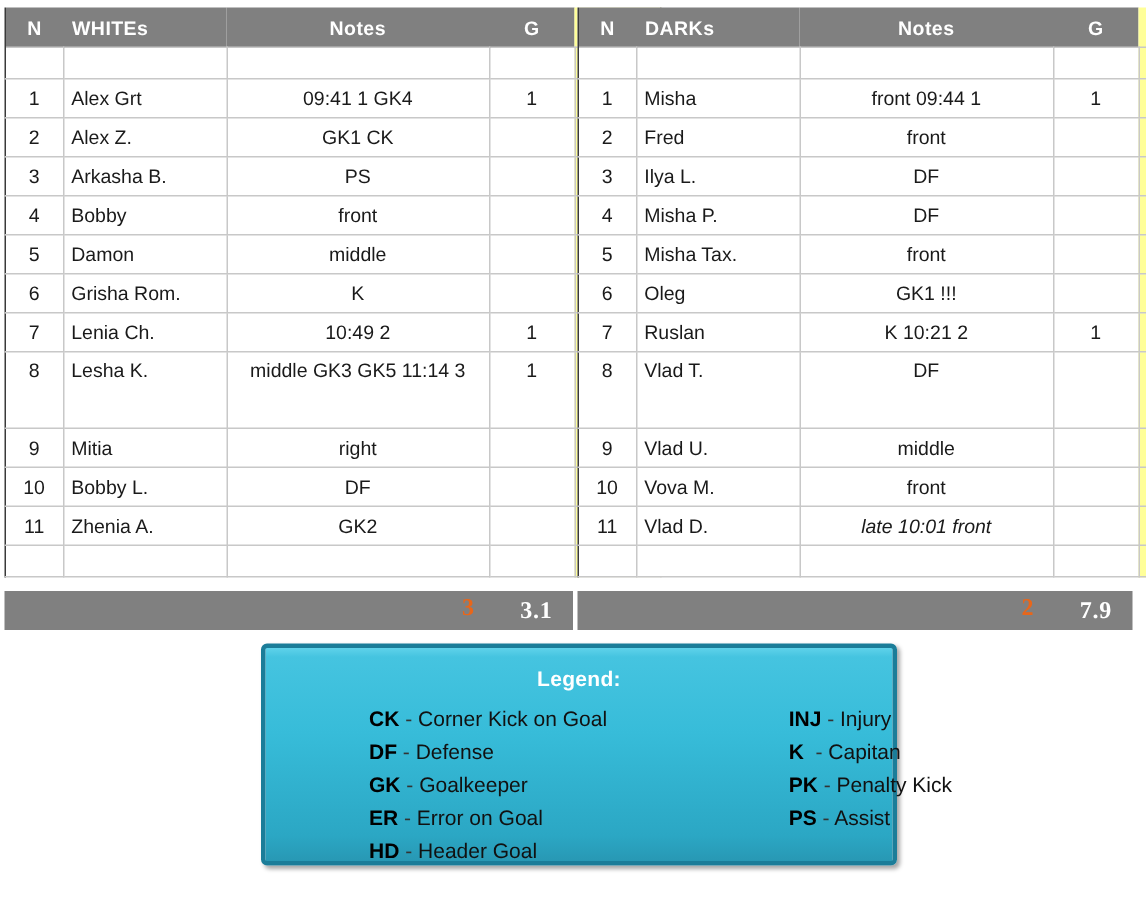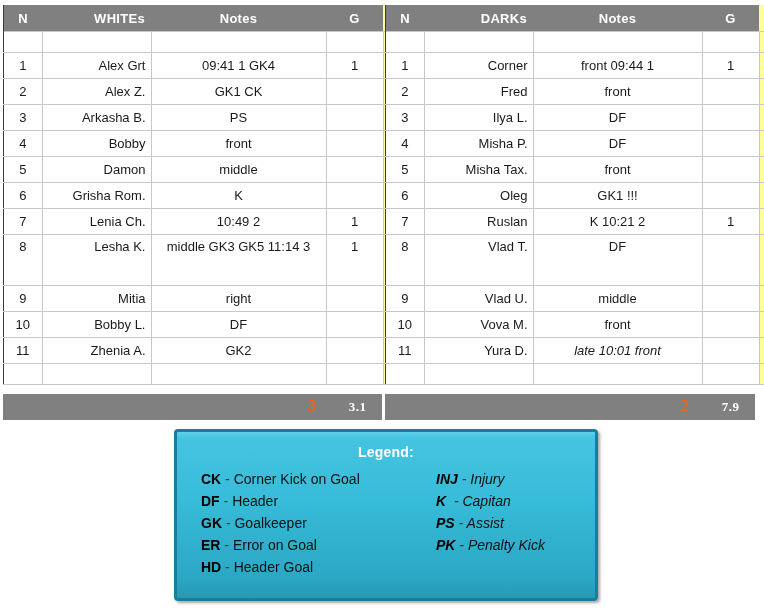--- a/index.html
+++ b/index.html
@@ -53,21 +53,21 @@
     border: 1px solid #c8c8c8;
     font-size: 13px;
     color: #1a1a1a;
     height: 25px;
     padding: 0 5px;
     vertical-align: middle;
     background: #ffffff;
   }
 
   .col-n  { width: 26px;  text-align: center; color: #a6a6a6; font-size: 12px; border-left: 1px solid #3a3a3a !important; }
-  .col-name { width: 97px; text-align: right; }
+  .col-name { width: 97px; text-align: left; }
   .col-notes{ text-align: center; }
   .col-g  { width: 45px;  text-align: center; }
   .col-gg { width: 45px;  text-align: center; background: #ffff99 !important; border-right: 1px solid #3a3a3a !important; }
 
   #table-whites .col-notes { width: 163px; }
   #table-darks  .col-notes { width: 157px; }
 
   tr.spacer-row td { height: 20px; }
   tr.tall-row td { height: 46px; vertical-align: top; padding-top: 4px; }
 
@@ -93,33 +93,33 @@
     font-weight: bold;
     font-family: "Liberation Serif", serif;
   }
   .totals-bar .tot-gg {
     position: absolute;
     right: 2px;
     top: 5px;
     width: 45px;
     text-align: center;
     color: #ffffff;
-    font-size: 13px;
+    font-size: 16px;
     font-weight: bold;
     font-family: "Liberation Serif", serif;
     letter-spacing: 0.5px;
   }
 
   
   #legend-box {
     position: absolute;
     left: 174px;
     top: 429px;
     width: 424px;
-    height: 172px;
+    height: 148px;
     box-sizing: border-box;
     border: 3px solid #1b7d99;
     border-radius: 4px;
     background: linear-gradient(to bottom,
                 #5fd2ea 0px, #45c4e0 6px,
                 #37bcd9 40%, #2ba7c4 88%,
                 #2898b4 100%);
     box-shadow: 2px 2px 3px rgba(0,0,0,0.35);
   }
   #legend-title {
@@ -130,22 +130,22 @@
     margin-top: 12px;
     letter-spacing: 0.2px;
   }
   .legend-cols {
     position: absolute;
     top: 36px;
     left: 0;
     width: 100%;
     display: flex;
   }
-  .legend-col { flex: 1; padding-left: 24px; box-sizing: border-box; }
-  .legend-col.right { padding-left: 76px; font-style: italic; }
+  .legend-col { flex: 1; padding-left: 24px; box-sizing: border-box; margin-left: 45px; }
+  .legend-col.right { padding-left: 76px; }
   .legend-row {
     font-size: 14px;
     color: #111111;
     line-height: 22px;
     white-space: pre;
   }
   .legend-abbr { font-weight: bold; color: #000000; }
   .legend-dash { color: #333333; }
 </style>
 </head>
@@ -276,21 +276,21 @@
     <tbody>
         <tr class="spacer-row">
           <td class="col-n"></td>
           <td class="col-name"></td>
           <td class="col-notes"></td>
           <td class="col-g"></td>
           <td class="col-gg"></td>
         </tr>
         <tr>
           <td class="col-n">1</td>
-          <td class="col-name">Corner</td>
+          <td class="col-name">Misha</td>
           <td class="col-notes">front 09:44 1</td>
           <td class="col-g">1</td>
           <td class="col-gg">2.5</td>
         </tr>
         <tr>
           <td class="col-n">2</td>
           <td class="col-name">Fred</td>
           <td class="col-notes">front</td>
           <td class="col-g"></td>
           <td class="col-gg">0.7</td>
@@ -346,21 +346,21 @@
         </tr>
         <tr>
           <td class="col-n">10</td>
           <td class="col-name">Vova M.</td>
           <td class="col-notes">front</td>
           <td class="col-g"></td>
           <td class="col-gg">0.0</td>
         </tr>
         <tr>
           <td class="col-n">11</td>
-          <td class="col-name">Yura D.</td>
+          <td class="col-name">Vlad D.</td>
           <td class="col-notes note-italic">late  10:01 front</td>
           <td class="col-g"></td>
           <td class="col-gg">1.3</td>
         </tr>
         <tr class="spacer-row">
           <td class="col-n"></td>
           <td class="col-name"></td>
           <td class="col-notes"></td>
           <td class="col-g"></td>
           <td class="col-gg"></td>
@@ -373,25 +373,25 @@
     <span class="tot-gg">7.9</span>
   </div>
 
 </div>
 
 <div id="legend-box">
   <div id="legend-title">Legend:</div>
   <div class="legend-cols">
     <div class="legend-col left">
         <div class="legend-row"><span class="legend-abbr">CK</span><span class="legend-dash"> - </span><span class="legend-meaning">Corner Kick on Goal</span></div>
-        <div class="legend-row"><span class="legend-abbr">DF</span><span class="legend-dash"> - </span><span class="legend-meaning">Header</span></div>
+        <div class="legend-row"><span class="legend-abbr">DF</span><span class="legend-dash"> - </span><span class="legend-meaning">Defense</span></div>
         <div class="legend-row"><span class="legend-abbr">GK</span><span class="legend-dash"> - </span><span class="legend-meaning">Goalkeeper</span></div>
         <div class="legend-row"><span class="legend-abbr">ER</span><span class="legend-dash"> - </span><span class="legend-meaning">Error on Goal</span></div>
         <div class="legend-row"><span class="legend-abbr">HD</span><span class="legend-dash"> - </span><span class="legend-meaning">Header Goal</span></div>
       </div>
     <div class="legend-col right">
         <div class="legend-row"><span class="legend-abbr">INJ</span><span class="legend-dash"> - </span><span class="legend-meaning">Injury</span></div>
         <div class="legend-row"><span class="legend-abbr">K</span><span class="legend-dash">  - </span><span class="legend-meaning">Capitan</span></div>
+        <div class="legend-row"><span class="legend-abbr">PK</span><span class="legend-dash"> - </span><span class="legend-meaning">Penalty Kick</span></div>
         <div class="legend-row"><span class="legend-abbr">PS</span><span class="legend-dash"> - </span><span class="legend-meaning">Assist</span></div>
-        <div class="legend-row"><span class="legend-abbr">PK</span><span class="legend-dash"> - </span><span class="legend-meaning">Penalty Kick</span></div>
       </div>
   </div>
 </div>
 
 </body></html>

